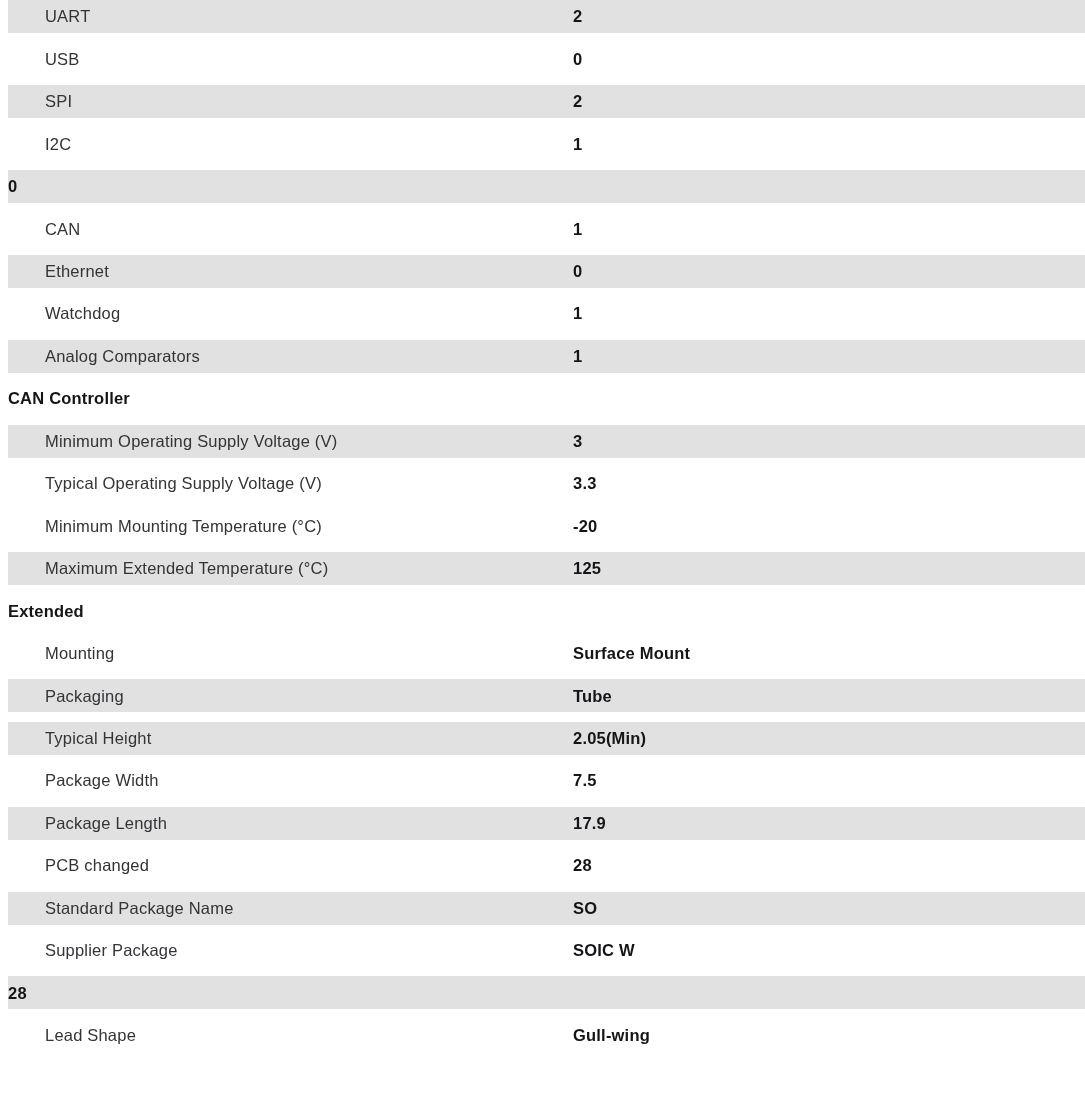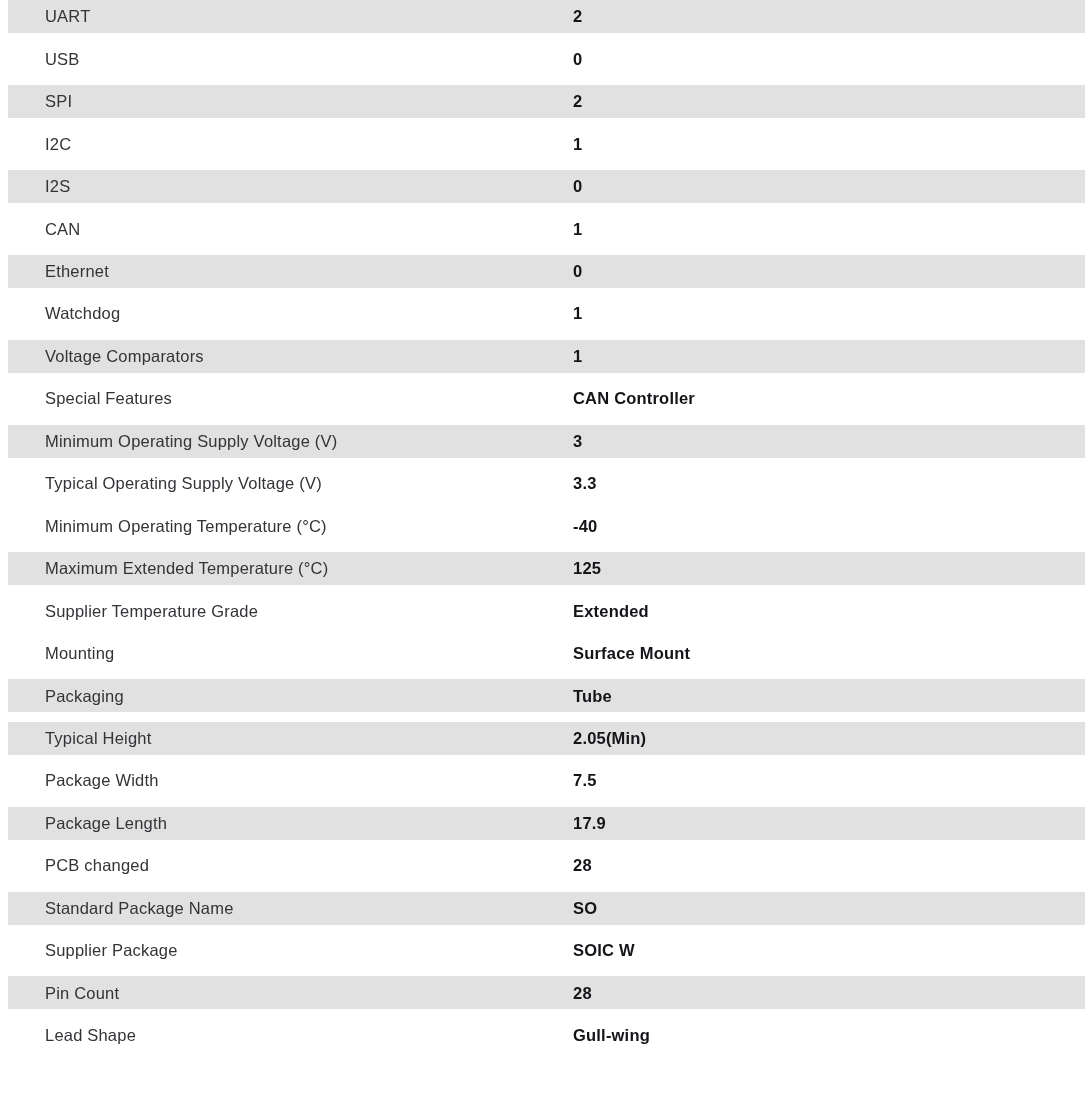--- a/index.html
+++ b/index.html
@@ -64,72 +64,69 @@
     <div class="cell label">SPI</div>
     <div class="cell value">2</div>
   </div>
 
   <div class="row">
     <div class="cell label">I2C</div>
     <div class="cell value">1</div>
   </div>
 
   <div class="row striped" style="--stripe: #e1e1e1;">
-    <div class="cell label">I2S</div>
     <div class="cell value">0</div>
   </div>
 
   <div class="row">
     <div class="cell label">CAN</div>
     <div class="cell value">1</div>
   </div>
 
   <div class="row striped" style="--stripe: #e1e1e1;">
     <div class="cell label">Ethernet</div>
     <div class="cell value">0</div>
   </div>
 
   <div class="row">
     <div class="cell label">Watchdog</div>
     <div class="cell value">1</div>
   </div>
 
   <div class="row striped" style="--stripe: #e1e1e1;">
-    <div class="cell label">Voltage Comparators</div>
+    <div class="cell label">Analog Comparators</div>
     <div class="cell value">1</div>
   </div>
 
   <div class="row">
-    <div class="cell label">Special Features</div>
     <div class="cell value">CAN Controller</div>
   </div>
 
   <div class="row striped" style="--stripe: #e1e1e1;">
     <div class="cell label">Minimum Operating Supply Voltage (V)</div>
     <div class="cell value">3</div>
   </div>
 
   <div class="row">
     <div class="cell label">Typical Operating Supply Voltage (V)</div>
     <div class="cell value">3.3</div>
   </div>
 
 
   <div class="row">
-    <div class="cell label">Minimum Operating Temperature (°C)</div>
-    <div class="cell value">-40</div>
+    <div class="cell label">Minimum Mounting Temperature (°C)</div>
+    <div class="cell value">-20</div>
   </div>
 
   <div class="row striped" style="--stripe: #e1e1e1;">
     <div class="cell label">Maximum Extended Temperature (°C)</div>
     <div class="cell value">125</div>
   </div>
 
   <div class="row">
-    <div class="cell label">Supplier Temperature Grade</div>
     <div class="cell value">Extended</div>
   </div>
 
   <div class="row">
     <div class="cell label">Mounting</div>
     <div class="cell value">Surface Mount</div>
   </div>
 
   <div class="row striped" style="--stripe: #e1e1e1;">
     <div class="cell label">Packaging</div>
@@ -160,21 +157,20 @@
     <div class="cell label">Standard Package Name</div>
     <div class="cell value">SO</div>
   </div>
 
   <div class="row">
     <div class="cell label">Supplier Package</div>
     <div class="cell value">SOIC W</div>
   </div>
 
   <div class="row striped" style="--stripe: #e1e1e1;">
-    <div class="cell label">Pin Count</div>
     <div class="cell value">28</div>
   </div>
 
   <div class="row">
     <div class="cell label">Lead Shape</div>
     <div class="cell value">Gull-wing</div>
   </div>
 </div>
 
 </body></html>

